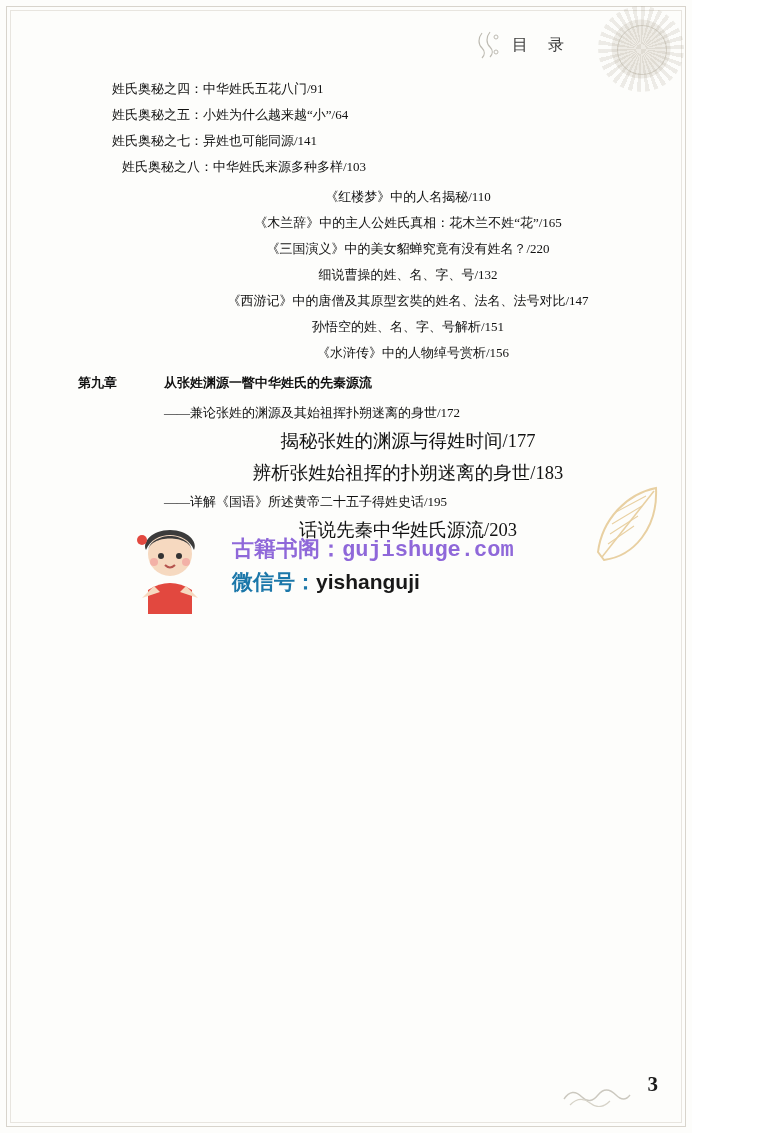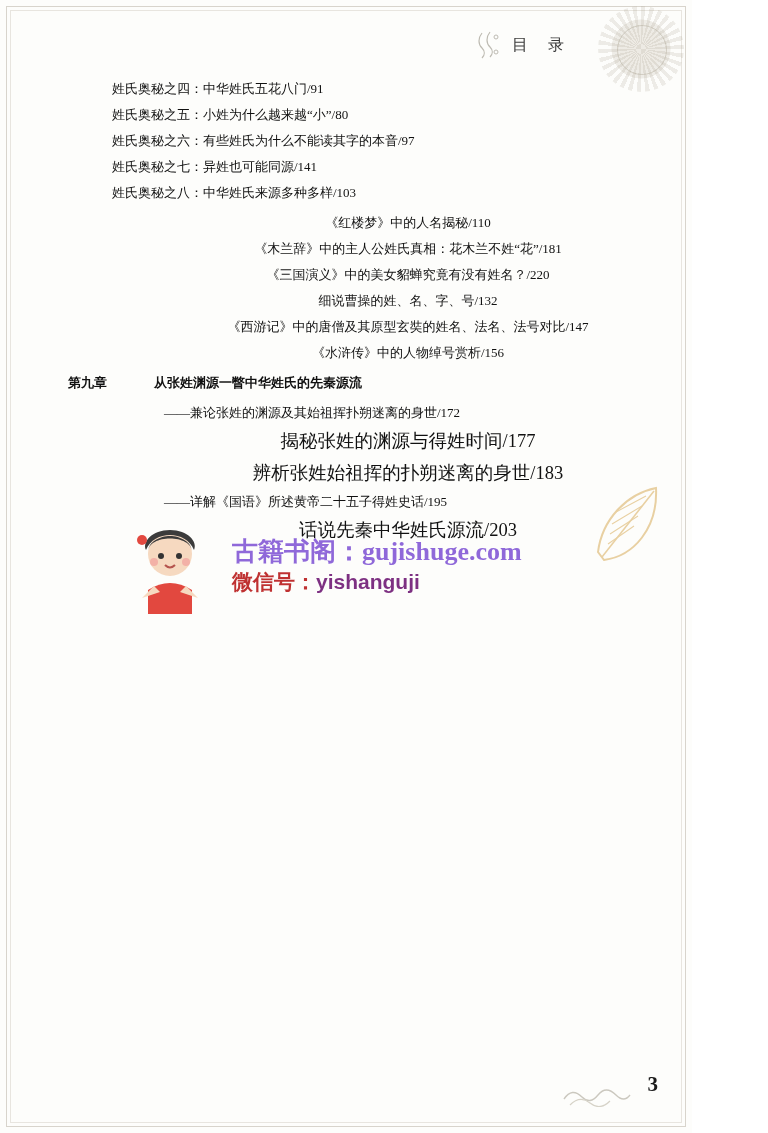--- a/index.html
+++ b/index.html
@@ -112,20 +112,21 @@
   }
   .chapter-label {
     display: inline-block;
     min-width: 86px;
   }
   .chapter-title {
     display: inline;
   }
   .entry.spaced {
     margin-bottom: 17px;
+    margin-left: 10px;
   }
   .entry.big {
     font-size: 18.5px;
   }
 
   
   .page-number {
     position: absolute;
     right: 34px;
     bottom: 36px;
@@ -150,37 +151,37 @@
     top: 520px;
     width: 420px;
     height: 110px;
     pointer-events: none;
     user-select: none;
   }
   .wm-text1 {
     position: absolute;
     left: 112px;
     top: 14px;
-    font-size: 26px;
-    font-family: Liberation Serif, serif;
+    font-size: 22px;
+    font-family: Liberation Mono, monospace;
     font-weight: bold;
     color: #7c4fd4;
     opacity: .85;
   }
   .wm-text2 {
     position: absolute;
     left: 112px;
     top: 48px;
     font-size: 21px;
     font-family: "Liberation Sans", sans-serif;
     font-weight: bold;
     opacity: .9;
   }
-  .wm-text2 .cn { color: #b91c1c; }
-  .wm-text2 .en { color: #701a75; }
+  .wm-text2 .cn { color: #0369a1; }
+  .wm-text2 .en { color: #000000; }
   .wm-mascot {
     position: absolute;
     left: 0;
     top: 0;
     width: 100px;
     height: 96px;
   }
   .wm-leaf {
     position: absolute;
     left: 466px;
@@ -206,31 +207,31 @@
       <path d="M14 2 C10 7, 10 13, 14 17 C17 20, 17 24, 14 27" stroke="#8a8577" fill="none" stroke-width="1.2"></path>
       <circle cx="20" cy="7" r="2" fill="none" stroke="#8a8577" stroke-width="1"></circle>
       <circle cx="20" cy="22" r="2" fill="none" stroke="#8a8577" stroke-width="1"></circle>
     </svg>
     <div class="header-title">目  录</div>
   </div>
 
   <div class="toc">
 
     <div class="entry level-1">姓氏奥秘之四：中华姓氏五花八门/91</div>
-    <div class="entry level-1">姓氏奥秘之五：小姓为什么越来越“小”/80</div>
-    <div class="entry level-1">姓氏奥秘之六：有些姓氏为什么不能读其字的本音/97</div>
+    <div class="entry level-1">姓氏奥秘之五：小姓为什么越来越“小”/64</div>
     <div class="entry level-1">姓氏奥秘之七：异姓也可能同源/141</div>
     <div class="entry level-1 spaced">姓氏奥秘之八：中华姓氏来源多种多样/103</div>
 
 
     <div class="entry level-3">《红楼梦》中的人名揭秘/110</div>
-    <div class="entry level-3">《木兰辞》中的主人公姓氏真相：花木兰不姓“花”/181</div>
+    <div class="entry level-3">《木兰辞》中的主人公姓氏真相：花木兰不姓“花”/165</div>
     <div class="entry level-3">《三国演义》中的美女貂蝉究竟有没有姓名？/220</div>
     <div class="entry level-3">细说曹操的姓、名、字、号/132</div>
     <div class="entry level-3">《西游记》中的唐僧及其原型玄奘的姓名、法名、法号对比/147</div>
+    <div class="entry level-3">孙悟空的姓、名、字、号解析/151</div>
     <div class="entry level-3 spaced">《水浒传》中的人物绰号赏析/156</div>
 
     <div class="entry level-2 spaced">
       <span class="chapter-label">第九章</span><span class="chapter-title">从张姓渊源一瞥中华姓氏的先秦源流</span>
     </div>
 
     <div class="entry level-sub">——兼论张姓的渊源及其始祖挥扑朔迷离的身世/172</div>
     <div class="entry level-3 big">揭秘张姓的渊源与得姓时间/177</div>
     <div class="entry level-3 big">辨析张姓始祖挥的扑朔迷离的身世/183</div>
     <div class="entry level-sub">——详解《国语》所述黄帝二十五子得姓史话/195</div>

